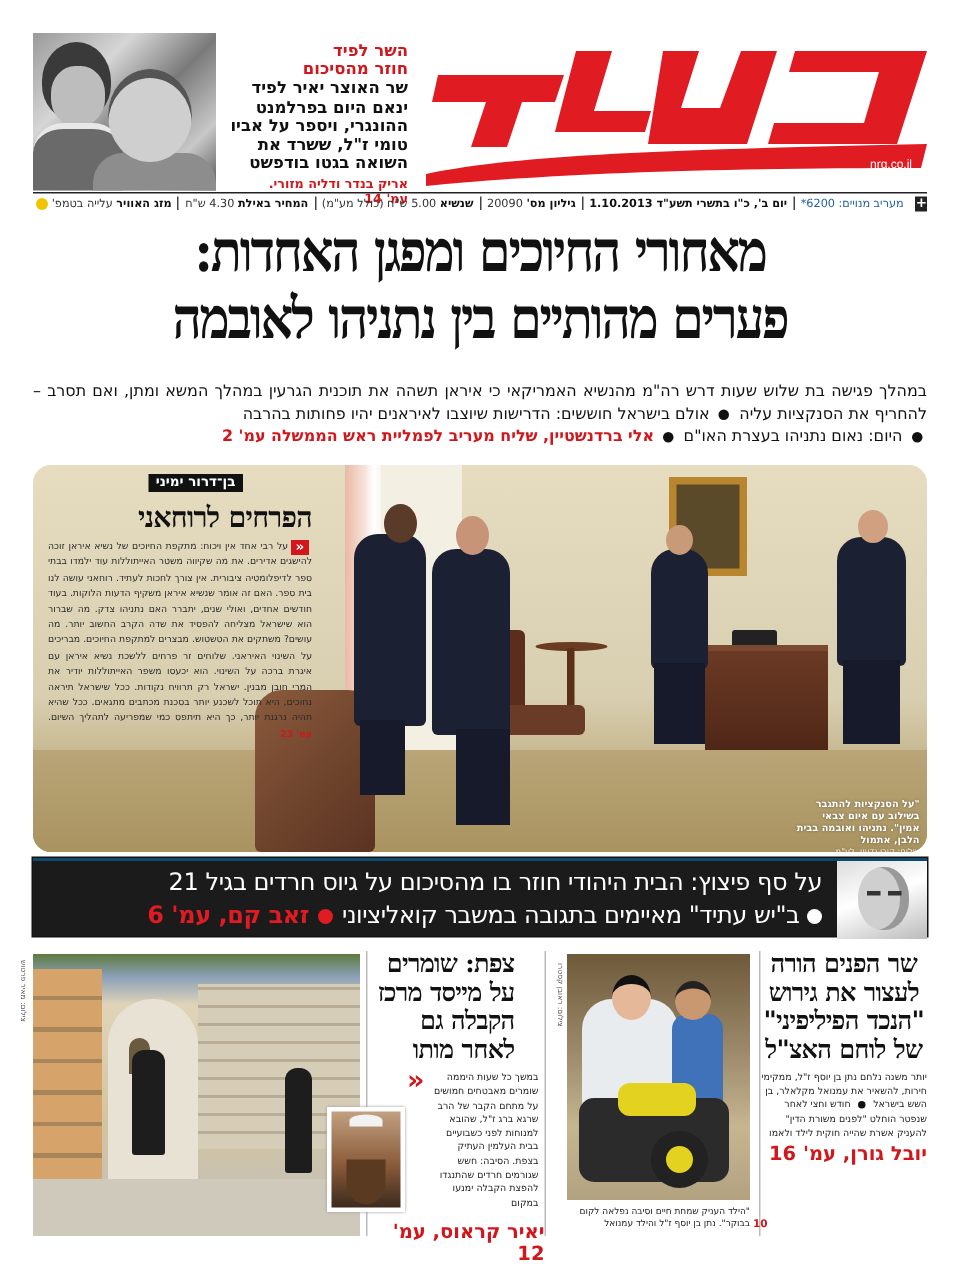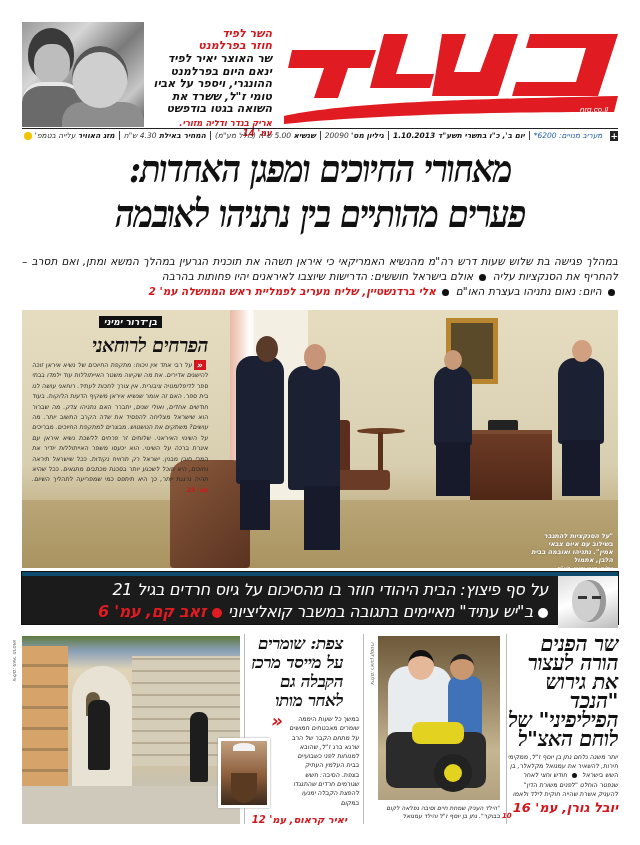--- a/index.html
+++ b/index.html
@@ -1,19 +1,19 @@
 <!DOCTYPE html>
 <html><head>
 <meta charset="utf-8">
 <style>
   * { box-sizing: border-box; margin: 0; padding: 0; }
   html, body { width: 640px; height: 845px; background: #ffffff; overflow: hidden; }
   body { font-family: "DejaVu Sans", sans-serif; color: #111; direction: rtl; position: relative; }
 
-  .page { position: absolute; left: 22px; top: 22px; width: 596px; height: 800px; background: #fff; font-style: italic; }
+  .page { position: absolute; left: 22px; top: 22px; width: 596px; height: 800px; background: #fff; }
 
   
   .mast { position: absolute; left: 0; top: 0; width: 596px; height: 105px; }
   .teaser-photo { position: absolute; left: 0; top: 0; width: 122px; height: 105px;
     background: linear-gradient(135deg, #9a9a9a 0%, #d6d6d6 30%, #7a7a7a 55%, #c8c8c8 80%, #555 100%); overflow: hidden; }
   .teaser-photo .head1 { position: absolute; left: 6px; top: 6px; width: 46px; height: 52px; border-radius: 50% 50% 45% 45%; background: #3a3a3a; }
   .teaser-photo .face1 { position: absolute; left: 12px; top: 22px; width: 36px; height: 40px; border-radius: 45%; background: #bdbdbd; }
   .teaser-photo .shirt1 { position: absolute; left: 0; top: 60px; width: 60px; height: 45px; border-radius: 20px 20px 0 0; background: #6a6a6a; border-top: 4px solid #e8e8e8; }
   .teaser-photo .head2 { position: absolute; left: 50px; top: 24px; width: 56px; height: 62px; border-radius: 50%; background: #cfcfcf; box-shadow: inset 0 6px 0 #555; }
   .teaser-photo .shirt2 { position: absolute; left: 40px; top: 80px; width: 82px; height: 30px; border-radius: 20px 20px 0 0; background: #8d8d8d; }
@@ -36,21 +36,21 @@
   .strip b { color: #111; }
   .strip .sun { display: inline-block; width: 8px; height: 8px; border-radius: 50%; background: #f2c400; margin-right: 3px; vertical-align: middle; }
 
   
   .headline { position: absolute; left: 0; top: 124px; width: 596px; text-align: center; font-family: "DejaVu Serif", serif; font-weight: bold; font-size: 34px; line-height: 40px; letter-spacing: -1.5px; color: #111; transform: scaleY(1.12); transform-origin: top; }
   .subhead { position: absolute; left: 0; top: 232px; width: 596px; font-size: 10.6px; line-height: 15px; text-align: justify; color: #111; }
   .subhead .red { color: #d2161b; font-weight: bold; }
   .bullet { display: inline-block; width: 7px; height: 7px; border-radius: 50%; background: #111; margin: 0 3px; vertical-align: middle; }
 
   
-  .photo { position: absolute; left: 0; top: 288px; width: 596px; height: 258px; background: linear-gradient(180deg, #e6dcc0 0%, #d8ceb0 60%, #c4b48a 78%, #b8a474 100%); overflow: hidden; }
+  .photo { position: absolute; left: 0; top: 288px; width: 596px; height: 258px; background: linear-gradient(180deg, #e6dcc0 0%, #d8ceb0 60%, #c4b48a 78%, #b8a474 100%); overflow: hidden; border-radius: 12px; }
   .photo .window { position: absolute; left: 208px; top: 0; width: 32px; height: 250px; background: linear-gradient(90deg, #e9b9a6, #f6e2d7 40%, #fff 60%, #efe6db); }
   .photo .door { position: absolute; left: 232px; top: 0; width: 54px; height: 240px; background: #f4efe3; }
   .photo .floor { position: absolute; left: 0; top: 190px; width: 596px; height: 68px; background: linear-gradient(180deg, #b9a577, #a99360); }
   .photo .painting { position: absolute; left: 424px; top: 8px; width: 52px; height: 66px; background: #5a4a2a; border: 5px solid #b8862f; }
   .photo .desk { position: absolute; left: 448px; top: 120px; width: 82px; height: 70px; background: linear-gradient(180deg, #6b3a25, #4f2716); border-top: 4px solid #7a4a30; }
   .photo .phone { position: absolute; left: 466px; top: 110px; width: 30px; height: 12px; background: #222; border-radius: 2px; }
   .photo .table { position: absolute; left: 335px; top: 118px; width: 48px; height: 6px; background: #6a3c22; border-radius: 50%; }
   .photo .tableleg { position: absolute; left: 356px; top: 122px; width: 5px; height: 52px; background: #5a3018; }
   .photo .chairback { position: absolute; left: 306px; top: 110px; width: 22px; height: 64px; background: #5a2d1c; border-radius: 4px; }
   .photo .chairseat { position: absolute; left: 306px; top: 160px; width: 62px; height: 20px; background: #6a3b27; border-radius: 4px; }
@@ -63,55 +63,55 @@
   .col-byline { position: absolute; right: 52px; top: 0; background: #111; color: #fff; font-size: 9px; font-weight: bold; padding: 1px 5px; }
   .col-title { position: absolute; right: 6px; top: 17px; font-family: "DejaVu Serif", serif; font-size: 19px; line-height: 24px; color: #111; font-weight: bold; letter-spacing: -0.5px; }
   .col-quote { position: absolute; right: 8px; top: 44px; width: 12px; height: 10px; background: #d2161b; color: #fff; font-size: 9px; line-height: 10px; text-align: center; font-weight: bold; }
   .col-body { position: absolute; right: 6px; top: 44px; width: 176px; font-size: 6.2px; line-height: 10.4px; color: #2a2a2a; text-align: justify; text-indent: 16px; }
   .col-ref { color: #d2161b; font-weight: bold; }
 
   .photo-caption { position: absolute; left: 505px; top: 222px; width: 86px; font-size: 6.5px; line-height: 8px; color: #fff; text-align: right; font-weight: bold; text-shadow: 0 0 2px rgba(0,0,0,.4); }
   .photo-credit { font-weight: normal; opacity: .85; font-size: 5.5px; }
 
   
-  .banner { position: absolute; left: 0; top: 550px; width: 596px; height: 52px; background: #1b1b1b; border-top: 4px solid #0c4a6e; outline: 1px solid #111; }
+  .banner { position: absolute; left: 0; top: 550px; width: 596px; height: 52px; background: #1b1b1b; border-top: 2px solid #0c4a6e; outline: 1px solid #111; }
   .banner .face { position: absolute; right: 0; top: 0; width: 60px; height: 52px; background: linear-gradient(160deg, #ddd 0%, #fff 45%, #bbb 100%); overflow: hidden; }
   .banner .face .skull { position: absolute; left: 14px; top: 4px; width: 34px; height: 42px; border-radius: 48%; background: #cfcfcf; box-shadow: inset -6px 0 0 #999; }
   .banner .face .eye { position: absolute; width: 9px; height: 3px; background: #333; top: 20px; }
   .banner .line1 { position: absolute; right: 70px; top: 4px; font-size: 16px; color: #fff; white-space: nowrap; letter-spacing: -0.3px; }
   .banner .line2 { position: absolute; right: 70px; top: 26px; font-size: 16px; color: #fff; white-space: nowrap; letter-spacing: -0.3px; }
   .banner .bw { display: inline-block; width: 10px; height: 10px; border-radius: 50%; background: #fff; margin-left: 5px; vertical-align: middle; }
   .banner .br { display: inline-block; width: 10px; height: 10px; border-radius: 50%; background: #e01b22; margin: 0 6px; vertical-align: middle; }
   .banner .red { color: #e01b22; font-weight: bold; }
 
   
   .bottom { position: absolute; left: 0; top: 612px; width: 596px; height: 190px; }
   .story-r { position: absolute; right: 0; top: 0; width: 112px; height: 190px; border-left: 1px solid #bbb; }
-  .story-r .h { font-family: "DejaVu Serif", serif; font-size: 21px; line-height: 19px; font-weight: bold; color: #111; text-align: right; letter-spacing: -0.5px; }
+  .story-r .h { font-family: "DejaVu Serif", serif; font-size: 17px; line-height: 19px; font-weight: bold; color: #111; text-align: center; letter-spacing: -0.5px; }
   .story-r .b { font-size: 6.3px; line-height: 9.2px; margin-top: 4px; color: #222; text-align: right; }
   .story-r .c { color: #d2161b; font-weight: bold; font-size: 13px; margin-top: 2px; }
 
   .kid-photo { position: absolute; left: 356px; top: 2px; width: 122px; height: 164px; background: linear-gradient(180deg, #6e5a3a 0%, #9c8a6a 40%, #c5b590 70%, #b2a280 100%); overflow: hidden; }
   .kid-photo .man { position: absolute; left: 10px; top: 30px; width: 64px; height: 80px; background: #e8ecef; border-radius: 20px 20px 6px 6px; }
   .kid-photo .manface { position: absolute; left: 30px; top: 14px; width: 26px; height: 30px; background: #e5b89a; border-radius: 50%; border-top: 6px solid #111; }
   .kid-photo .boy { position: absolute; left: 70px; top: 40px; width: 34px; height: 80px; background: #3f72b8; border-radius: 10px; }
   .kid-photo .boyface { position: absolute; left: 72px; top: 18px; width: 24px; height: 26px; background: #c99770; border-radius: 50%; border-top: 5px solid #222; }
   .kid-photo .atv { position: absolute; left: 8px; top: 96px; width: 100px; height: 56px; background: #2b2b2b; border-radius: 10px; }
   .kid-photo .atvyel { position: absolute; left: 34px; top: 86px; width: 52px; height: 22px; background: #e3d320; border-radius: 8px; }
   .kid-photo .wheel { position: absolute; left: 56px; top: 118px; width: 38px; height: 38px; border-radius: 50%; background: #222; }
   .kid-photo .hub { position: absolute; left: 66px; top: 128px; width: 18px; height: 18px; border-radius: 50%; background: #e3d320; }
   .kid-credit { position: absolute; left: 348px; top: 8px; font-size: 5px; color: #555; writing-mode: vertical-rl; }
   .kid-caption { position: absolute; left: 356px; top: 170px; width: 122px; font-size: 6px; line-height: 8px; color: #222; text-align: right; }
   .kid-page { position: absolute; left: 480px; top: 178px; color: #d2161b; font-size: 7px; font-weight: bold; }
 
   .story-m { position: absolute; left: 222px; top: 0; width: 120px; height: 190px; border-left: 1px solid #bbb; border-right: 1px solid #bbb; padding-right: 20px; }
   .story-m .h { font-family: "DejaVu Serif", serif; font-size: 17px; line-height: 19px; font-weight: bold; color: #111; text-align: right; letter-spacing: -0.5px; }
   .story-m .q { position: absolute; right: 80px; top: 80px; color: #d2161b; font-size: 18px; font-weight: bold; line-height: 14px; }
   .story-m .b { position: absolute; right: 4px; top: 80px; width: 70px; font-size: 6.3px; line-height: 9.3px; color: #222; text-align: right; }
-  .story-m .c { position: absolute; right: 16px; top: 180px; color: #d2161b; font-weight: bold; font-size: 10px; }
+  .story-m .c { position: absolute; right: 0; top: 180px; color: #d2161b; font-weight: bold; font-size: 13px; }
 
   .rabbi { position: absolute; left: 196px; top: 104px; width: 52px; height: 70px; background: #fff; padding: 3px; box-shadow: 0 0 2px #999; }
   .rabbi .inner { width: 100%; height: 100%; background: linear-gradient(180deg, #c2a080 0%, #8a5c3a 55%, #3d2a1e 100%); position: relative; overflow: hidden; }
   .rabbi .kippa { position: absolute; left: 12px; top: 2px; width: 22px; height: 8px; background: #f2f2f2; border-radius: 50% 50% 0 0; }
   .rabbi .beard { position: absolute; left: 10px; top: 32px; width: 26px; height: 30px; background: #5b3a22; border-radius: 0 0 50% 50%; }
 
   .safed-photo { position: absolute; left: 0; top: 2px; width: 218px; height: 188px; background: linear-gradient(180deg, #5f7a3f 0%, #8aa0b8 8%, #e0d4b8 18%, #d4c49e 60%, #c8c2b2 80%, #a8a49c 100%); overflow: hidden; }
   .safed-photo .wall1 { position: absolute; left: 0; top: 10px; width: 46px; height: 150px; background: repeating-linear-gradient(180deg, #d6a46a 0 18px, #a8865a 18px 21px); }
   .safed-photo .arch { position: absolute; left: 50px; top: 30px; width: 60px; height: 120px; background: #e8e2d4; border-radius: 30px 30px 0 0; }
   .safed-photo .archin { position: absolute; left: 64px; top: 56px; width: 14px; height: 24px; background: #6a5a40; border-radius: 7px 7px 0 0; }
@@ -129,21 +129,21 @@
   <div class="mast">
     <div class="teaser-photo">
       <div class="head1"></div>
       <div class="face1"></div>
       <div class="shirt1"></div>
       <div class="shirt2"></div>
       <div class="head2"></div>
     </div>
     <div class="teaser-text">
       <div class="teaser-kicker">השר לפיד</div>
-      <div class="teaser-kicker">חוזר בפרלמנט</div>
+      <div class="teaser-kicker">חוזר מהסיכום</div>
       <div class="teaser-body">שר האוצר יאיר לפיד ינאם היום בפרלמנט ההונגרי, ויספר על אביו טומי ז"ל, ששרד את השואה בגטו בודפשט</div>
       <div class="teaser-credit">
         <span>אריק בנדר ודליה מזורי.</span><br>
         <span>עמ' 14</span>
       </div>
     </div>
 
     <div class="logo">
       <svg viewBox="0 0 334 100" preserveAspectRatio="none">
         <g fill="#e01b22">

